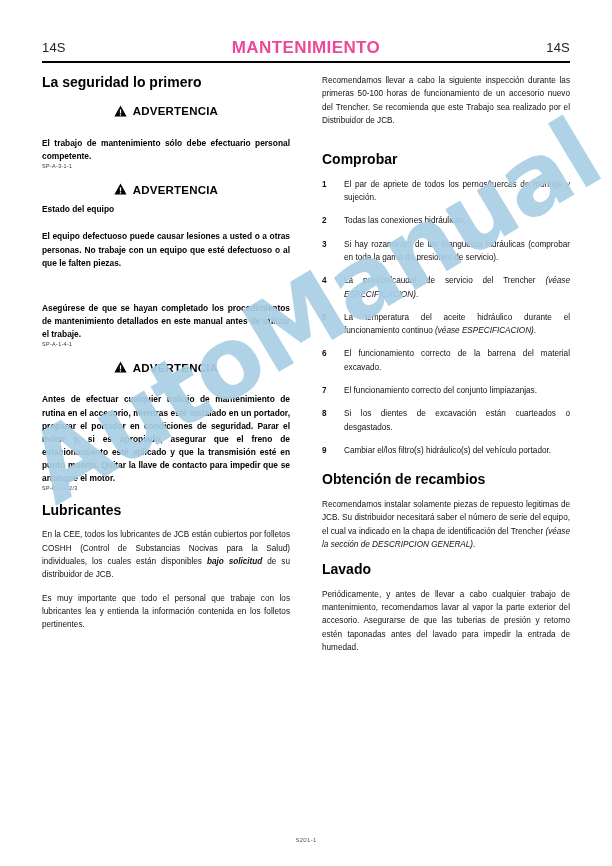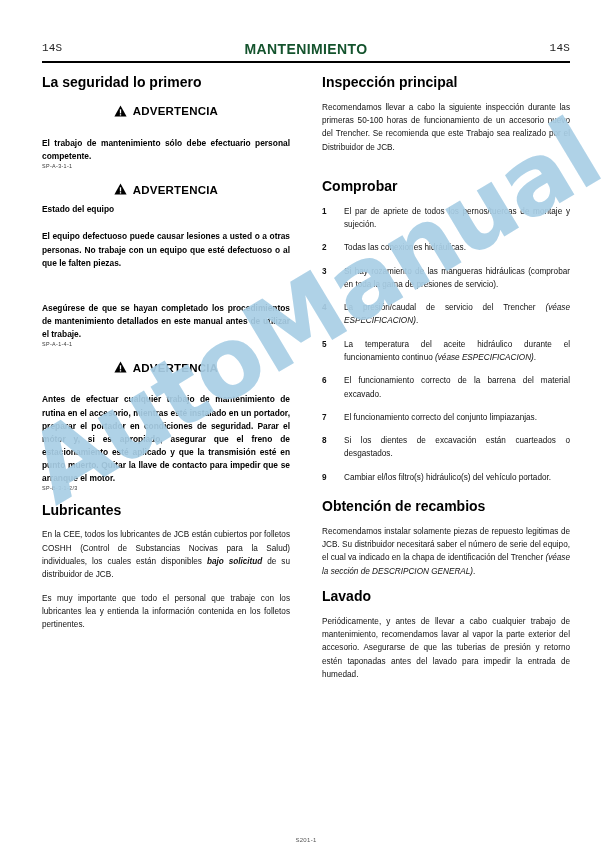--- a/index.html
+++ b/index.html
@@ -52,32 +52,31 @@
     width: 528px;
     z-index: 2;
   }
   #header .hdr-row {
     display: flex;
     align-items: flex-end;
     justify-content: space-between;
     height: 20px;
   }
   .folio {
-    font-size: 11px;
+    font-size: 13px;
     color: #222;
     letter-spacing: 0.2px;
     line-height: 1;
     padding-bottom: 2px;
-    font-family: Liberation Mono, monospace;
   }
   .doc-title {
-    font-size: 14px;
+    font-size: 17px;
     font-weight: bold;
     letter-spacing: 0.4px;
-    color: #14532d;
+    color: #ec4899;
     line-height: 1;
   }
   #header .rule {
     margin-top: 5px;
     border-bottom: 2.2px solid #000;
   }
 
   
   #columns {
     position: absolute;
@@ -269,21 +268,20 @@
 
       <p class="body"><span>En la CEE, todos los lubricantes de JCB están cubiertos por folletos COSHH (Control de Substancias Nocivas para la Salud) individuales, los cuales están disponibles </span><span class="bi">bajo solicitud</span><span> de su distribuidor de JCB.</span></p>
 
       <p class="body">Es muy importante que todo el personal que trabaje con los lubricantes lea y entienda la información contenida en los folletos pertinentes.</p>
 
 
     </div>
 
     <div class="col">
 
-      <h2 class="sec">Inspección principal</h2>
       <p class="body">Recomendamos llevar a cabo la siguiente inspección durante las primeras 50-100 horas de funcionamiento de un accesorio nuevo del Trencher. Se recomienda que este Trabajo sea realizado por el Distribuidor de JCB.</p>
 
       <h2 class="sec" style="margin-top:24px">Comprobar</h2>
 
       <ol class="checklist">
         <li>
           <span class="num">1</span>
           <span class="txt"><span>El par de apriete de todos los pernos/tuercas de montaje y sujeción.</span><span class="it"></span><span></span></span>
         </li>
         <li>

